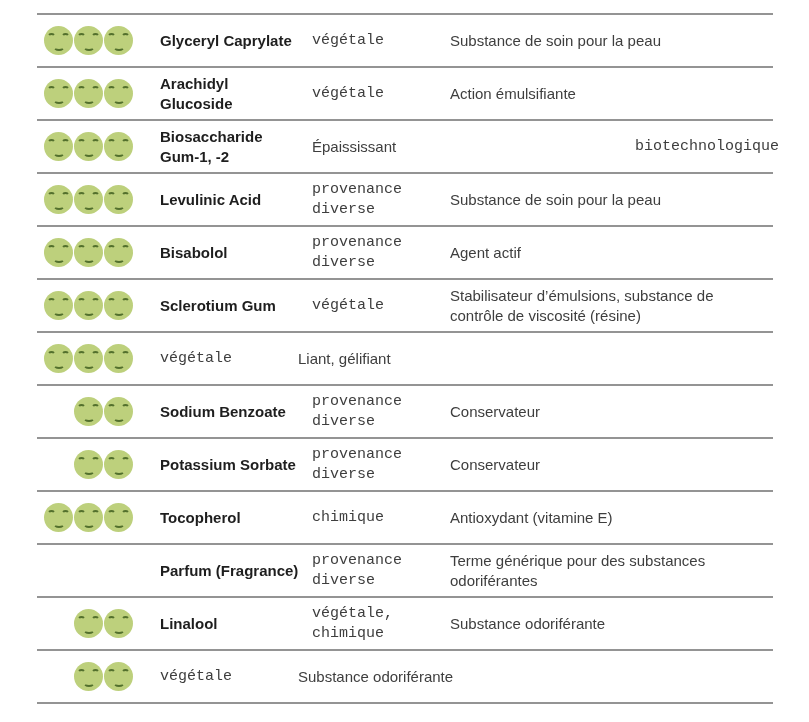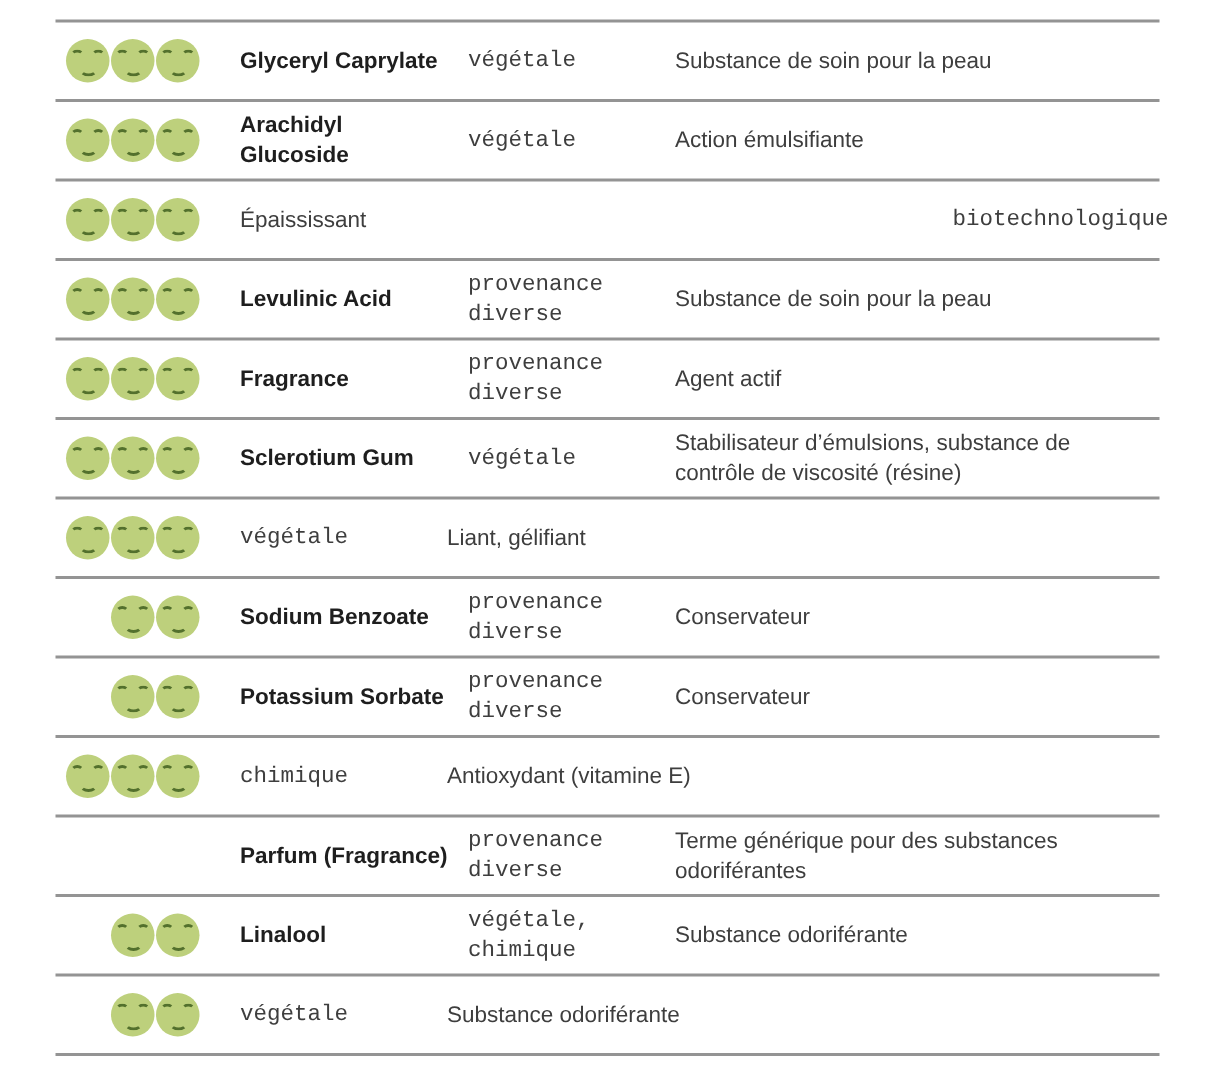--- a/index.html
+++ b/index.html
@@ -156,20 +156,22 @@
           <span class="eye l"></span>
           <span class="eye r"></span>
           <span class="mouth"></span>
         </span>
         <span class="smiley">
           <span class="eye l"></span>
           <span class="eye r"></span>
           <span class="mouth"></span>
         </span>
       </div>
+    <div class="cell name">Biosaccharide
+Gum-1, -2</div>
     <div class="cell desc">Épaississant</div>
     <div class="cell origin">biotechnologique</div>
   </div>
 
   <div class="row">
     <div class="cell rating">
         <span class="smiley">
           <span class="eye l"></span>
           <span class="eye r"></span>
           <span class="mouth"></span>
@@ -202,21 +204,21 @@
           <span class="eye l"></span>
           <span class="eye r"></span>
           <span class="mouth"></span>
         </span>
         <span class="smiley">
           <span class="eye l"></span>
           <span class="eye r"></span>
           <span class="mouth"></span>
         </span>
       </div>
-    <div class="cell name">Fragrance</div>
+    <div class="cell name">Bisabolol</div>
     <div class="cell origin">provenance
 diverse</div>
     <div class="cell desc">Agent actif</div>
   </div>
 
   <div class="row">
     <div class="cell rating">
         <span class="smiley">
           <span class="eye l"></span>
           <span class="eye r"></span>
@@ -310,20 +312,21 @@
           <span class="eye l"></span>
           <span class="eye r"></span>
           <span class="mouth"></span>
         </span>
         <span class="smiley">
           <span class="eye l"></span>
           <span class="eye r"></span>
           <span class="mouth"></span>
         </span>
       </div>
+    <div class="cell name">Tocopherol</div>
     <div class="cell origin">chimique</div>
     <div class="cell desc">Antioxydant (vitamine E)</div>
   </div>
 
   <div class="row">
     <div class="cell rating"></div>
     <div class="cell name">Parfum (Fragrance)</div>
     <div class="cell origin">provenance
 diverse</div>
     <div class="cell desc">Terme générique pour des substances

